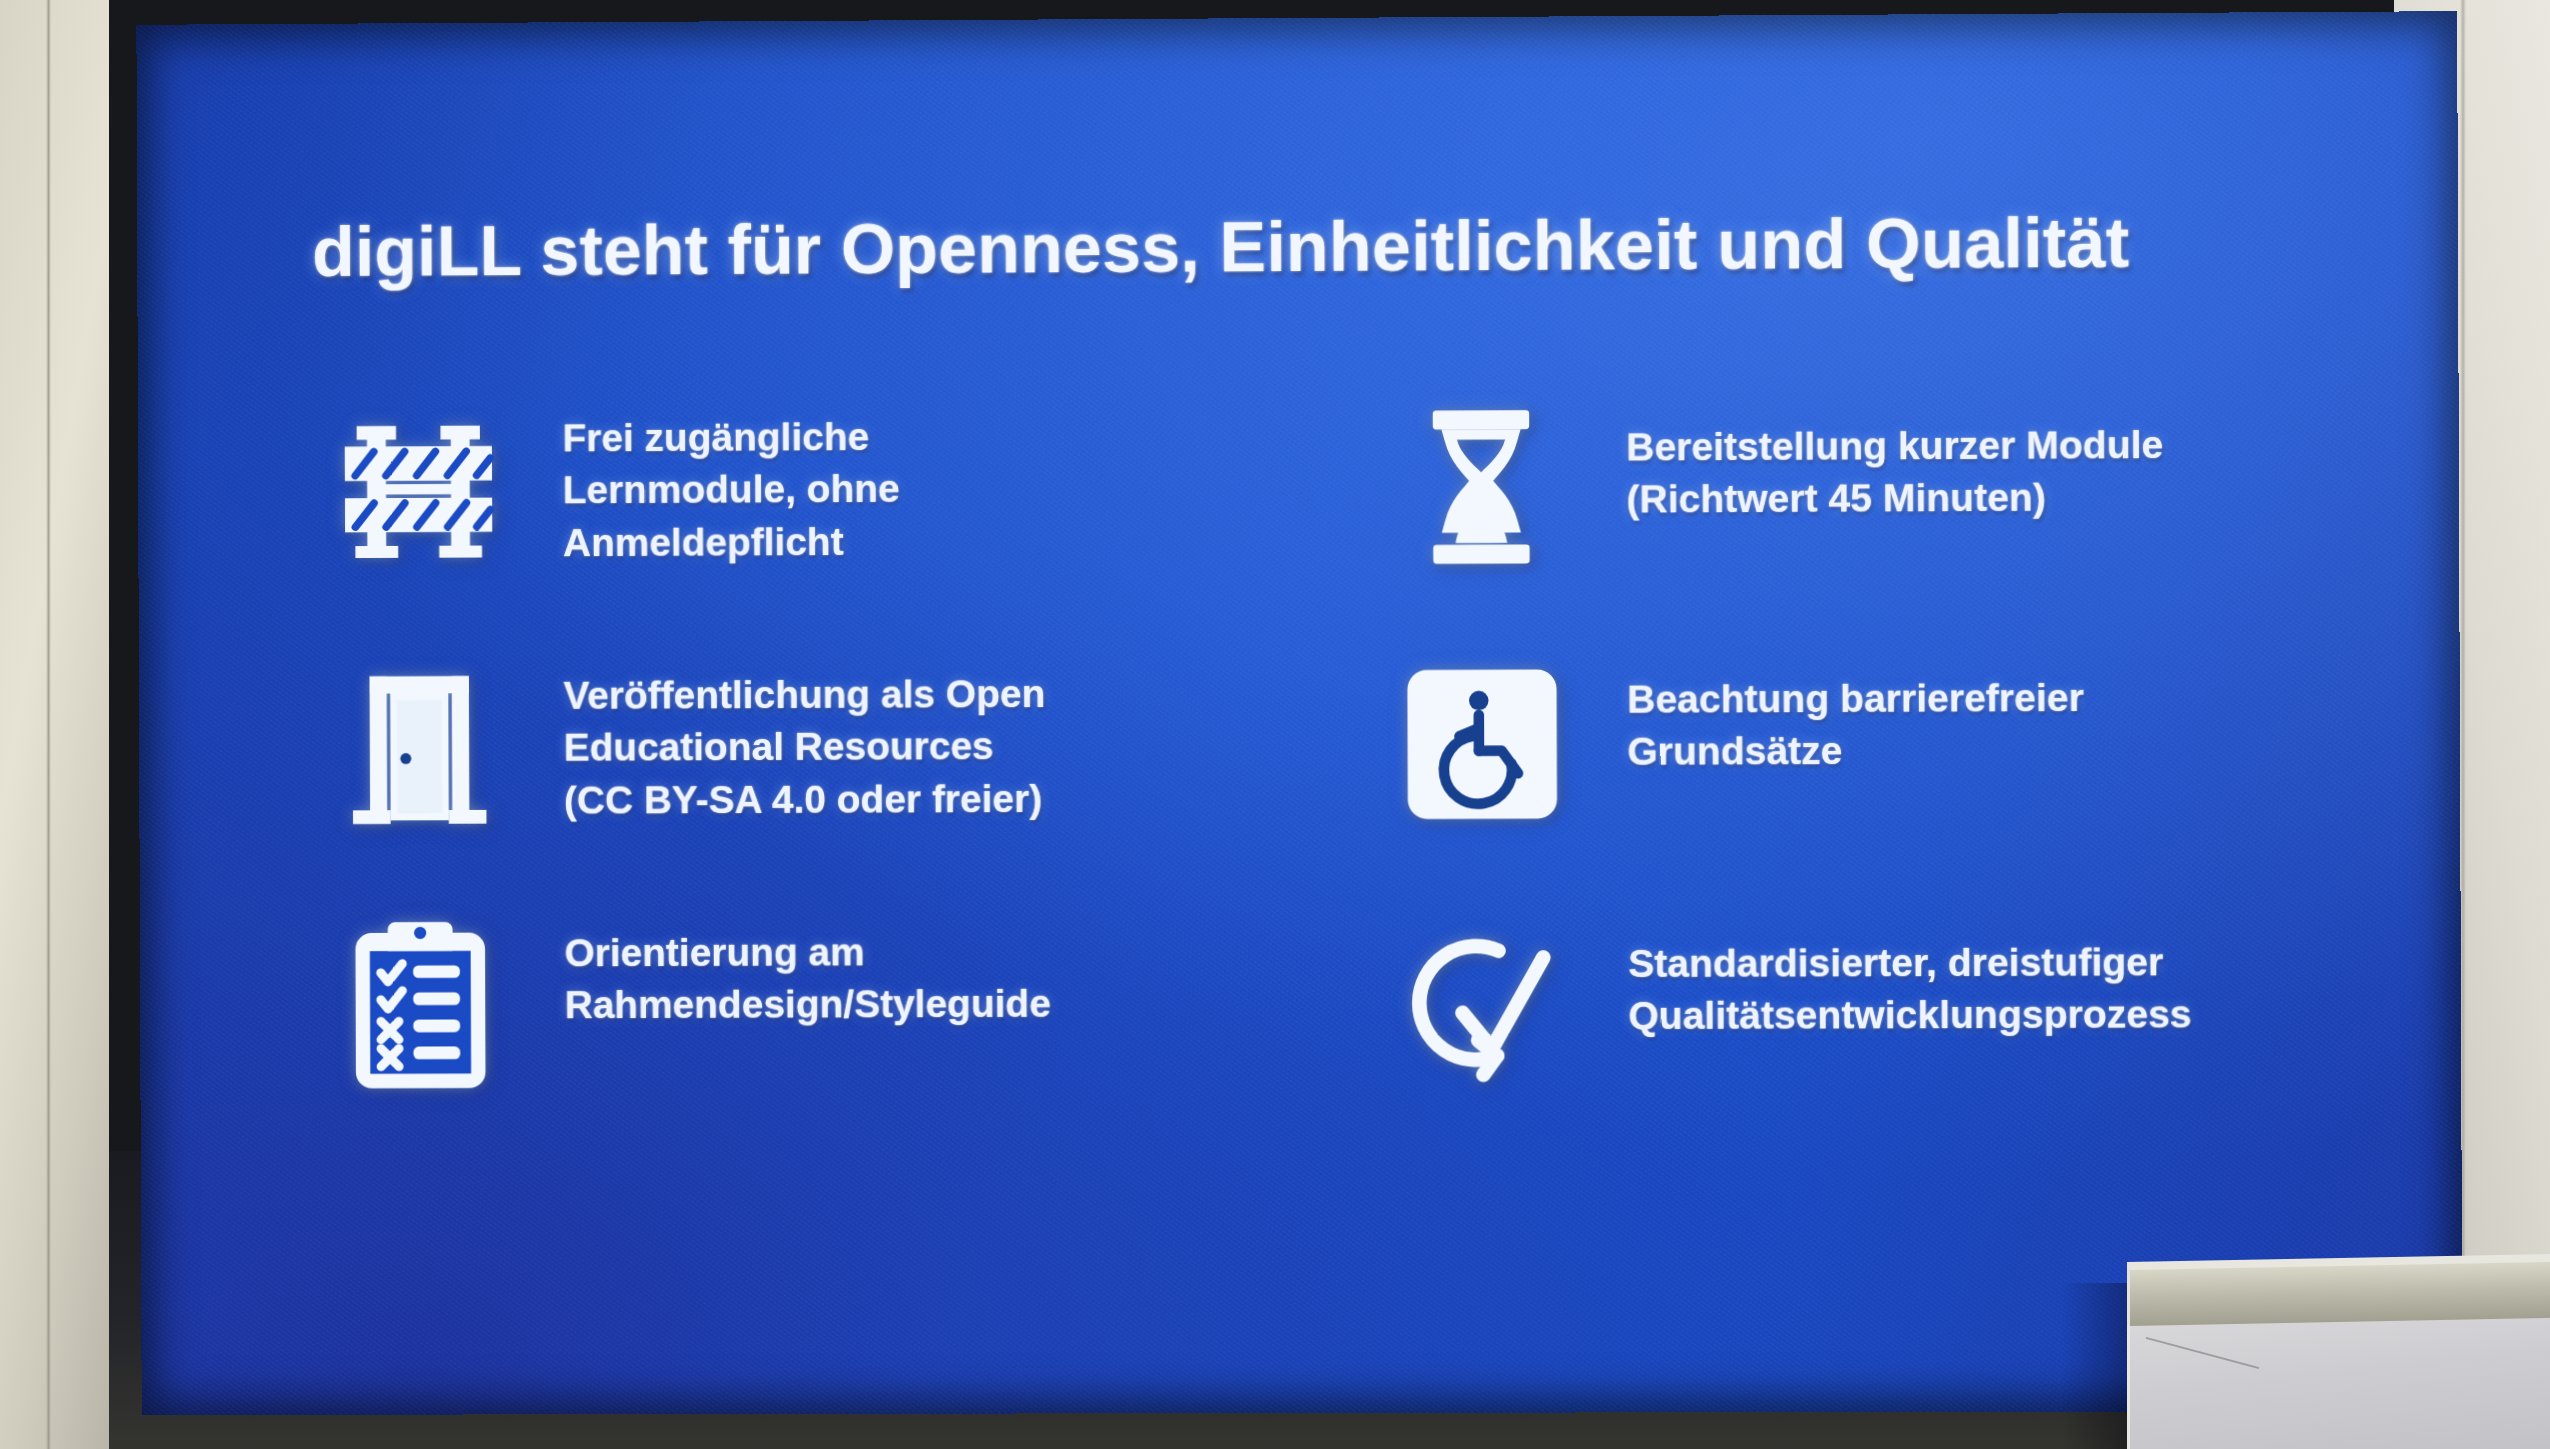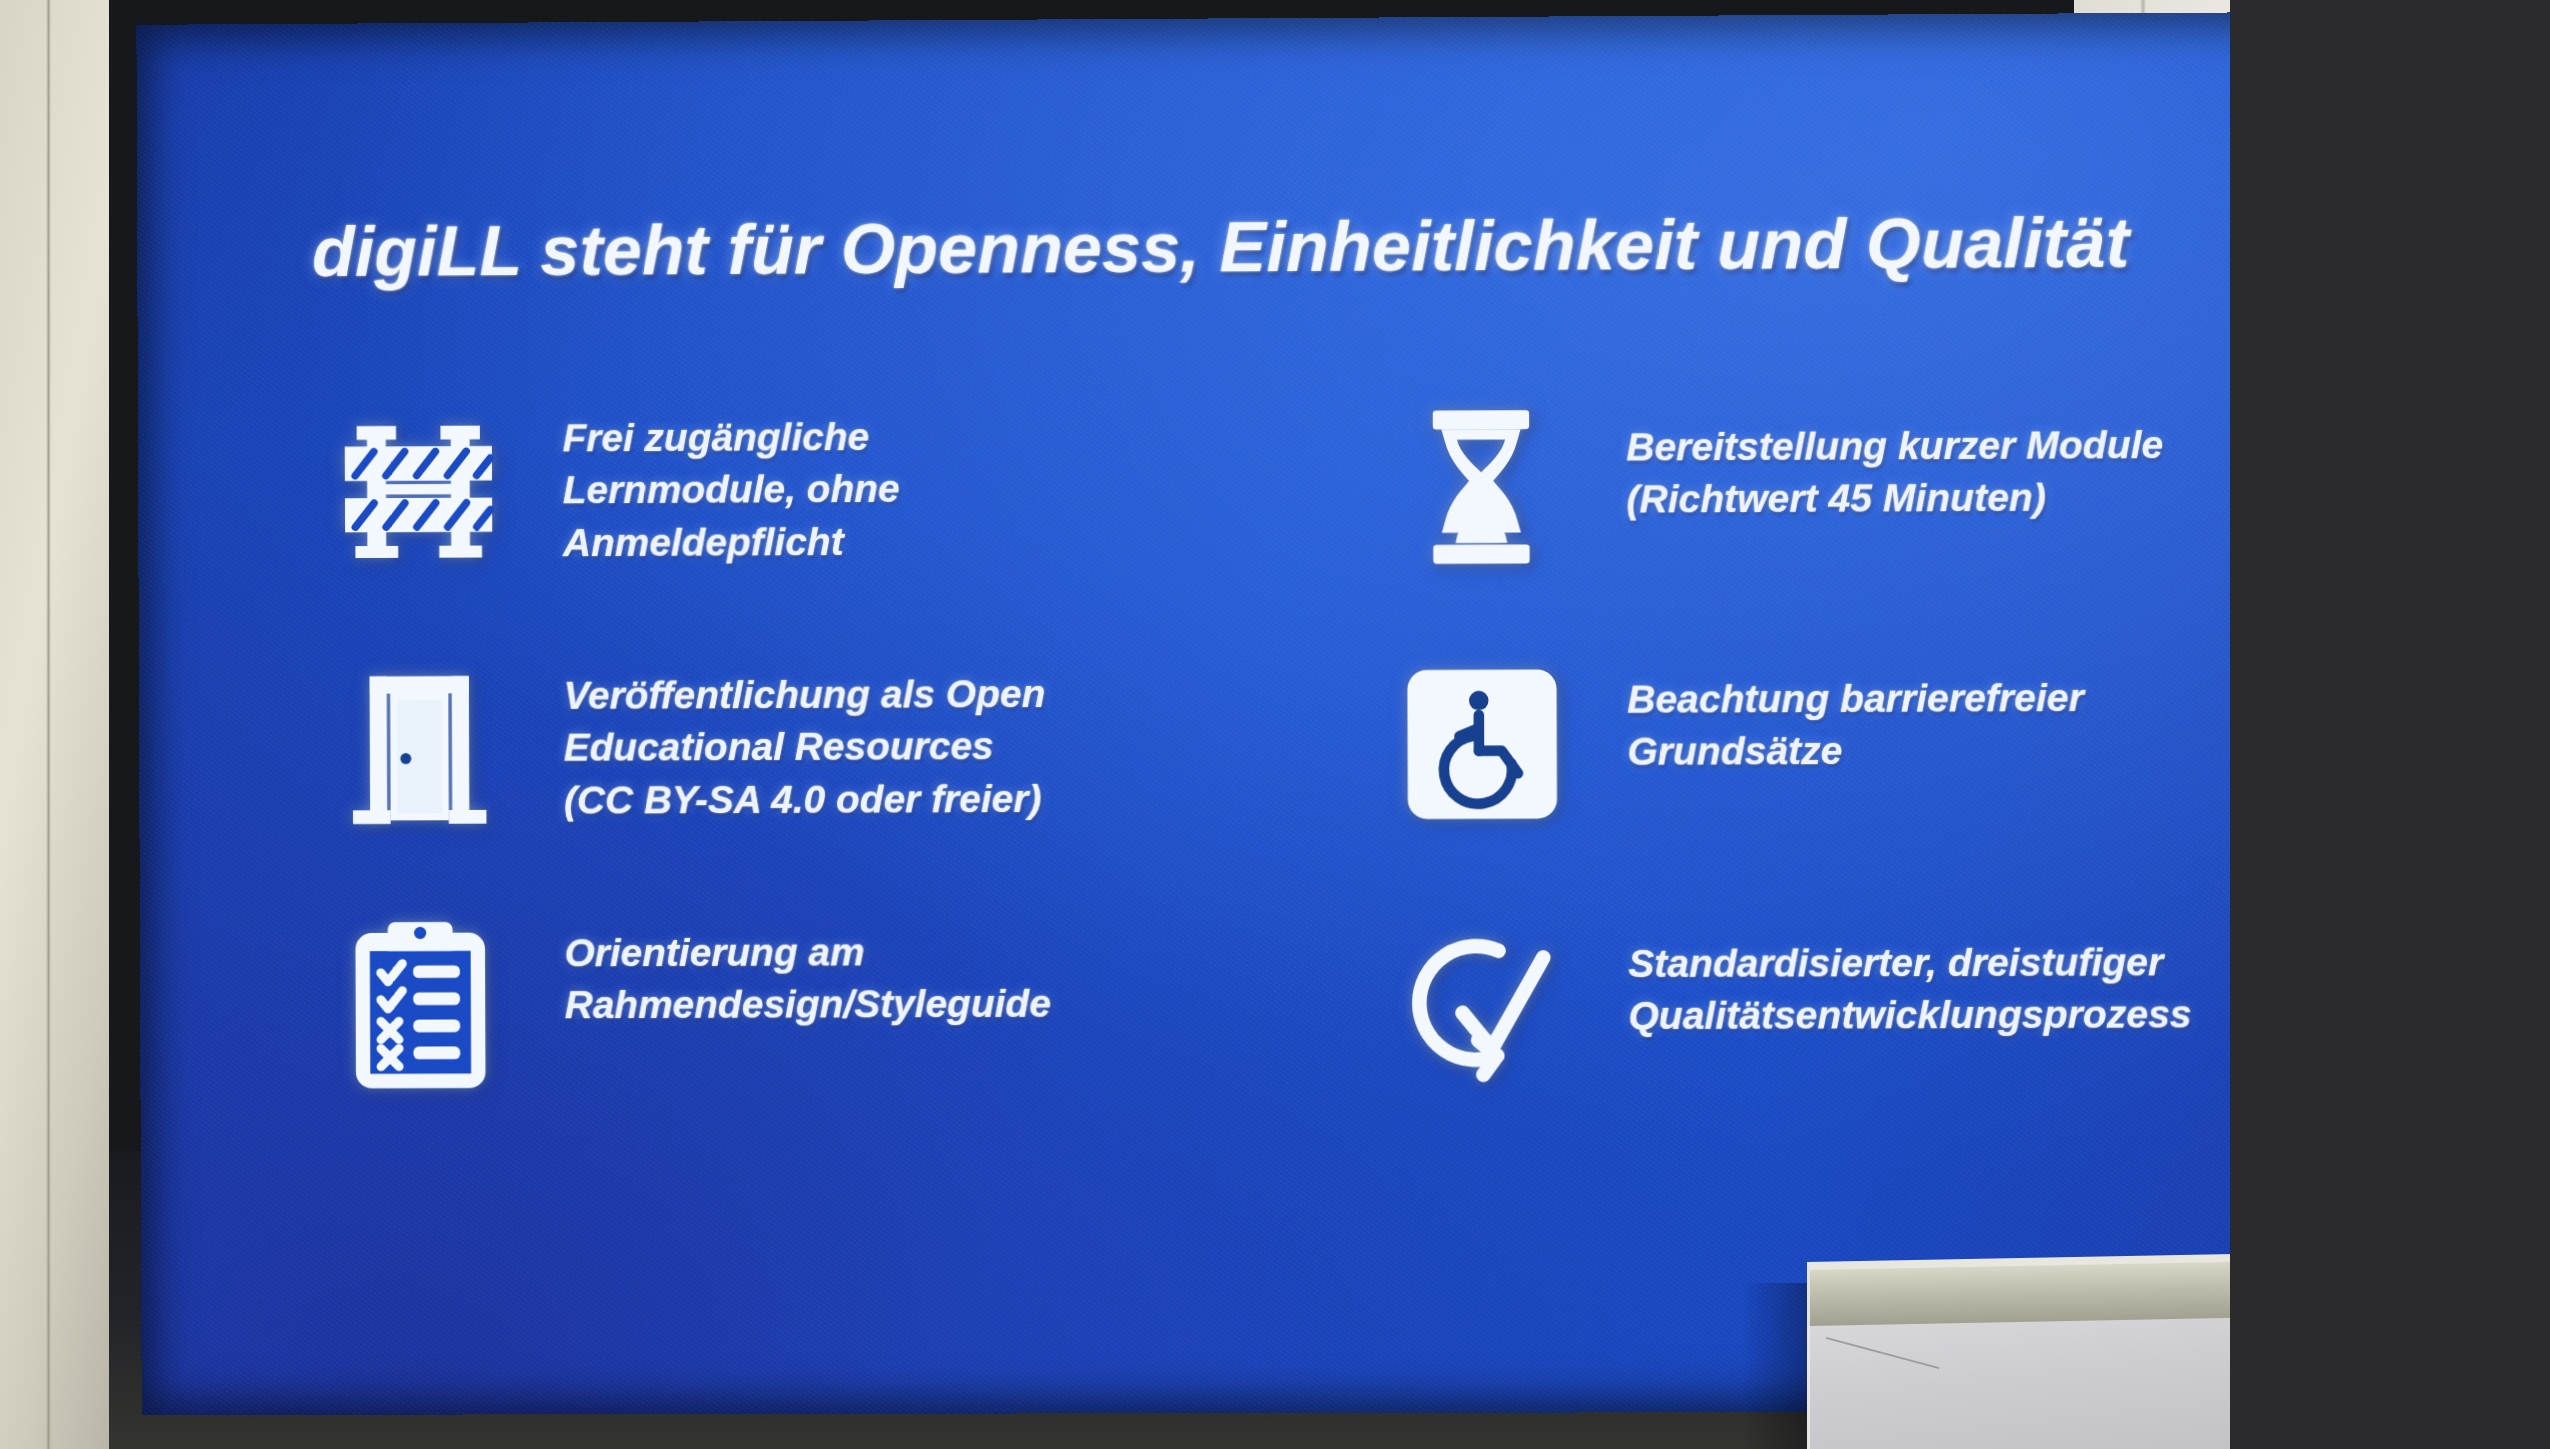--- a/index.html
+++ b/index.html
@@ -8,25 +8,24 @@
     padding: 0;
     background: #2b2b2e;
     width: 2550px;
     height: 1449px;
     overflow: hidden;
     font-family: "Liberation Sans", sans-serif;
   }
 
   #photo {
     position: relative;
-    width: 2230px;
+    width: 2550px;
     height: 1449px;
     overflow: hidden;
     background: #3a3a3d;
-    font-style: italic;
   }
 
   
   .wall-left {
     position: absolute;
     left: 0; top: 0;
     width: 109px; height: 1449px;
     background: linear-gradient(100deg, #d9d5c6 0%, #e6e2d4 40%, #cfcbbd 75%, #b9b5a8 100%);
   }
   .wall-left-seam {

